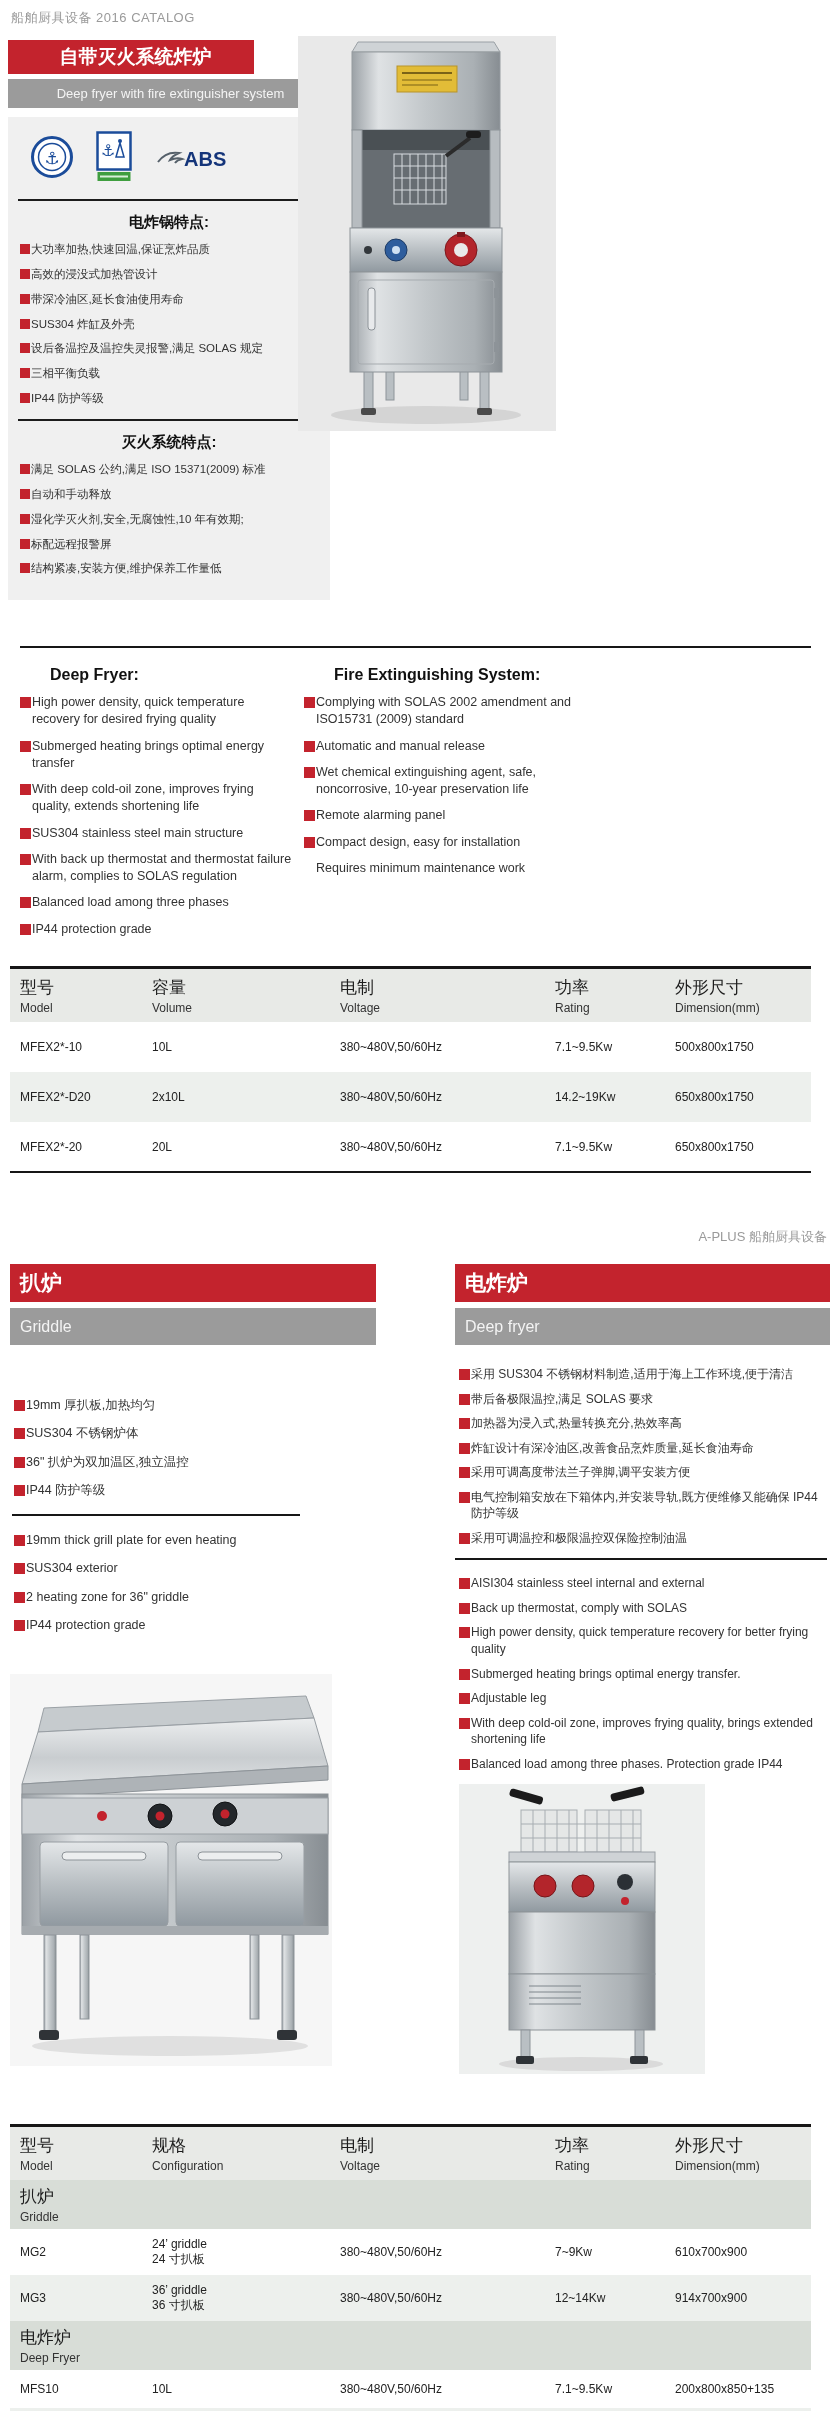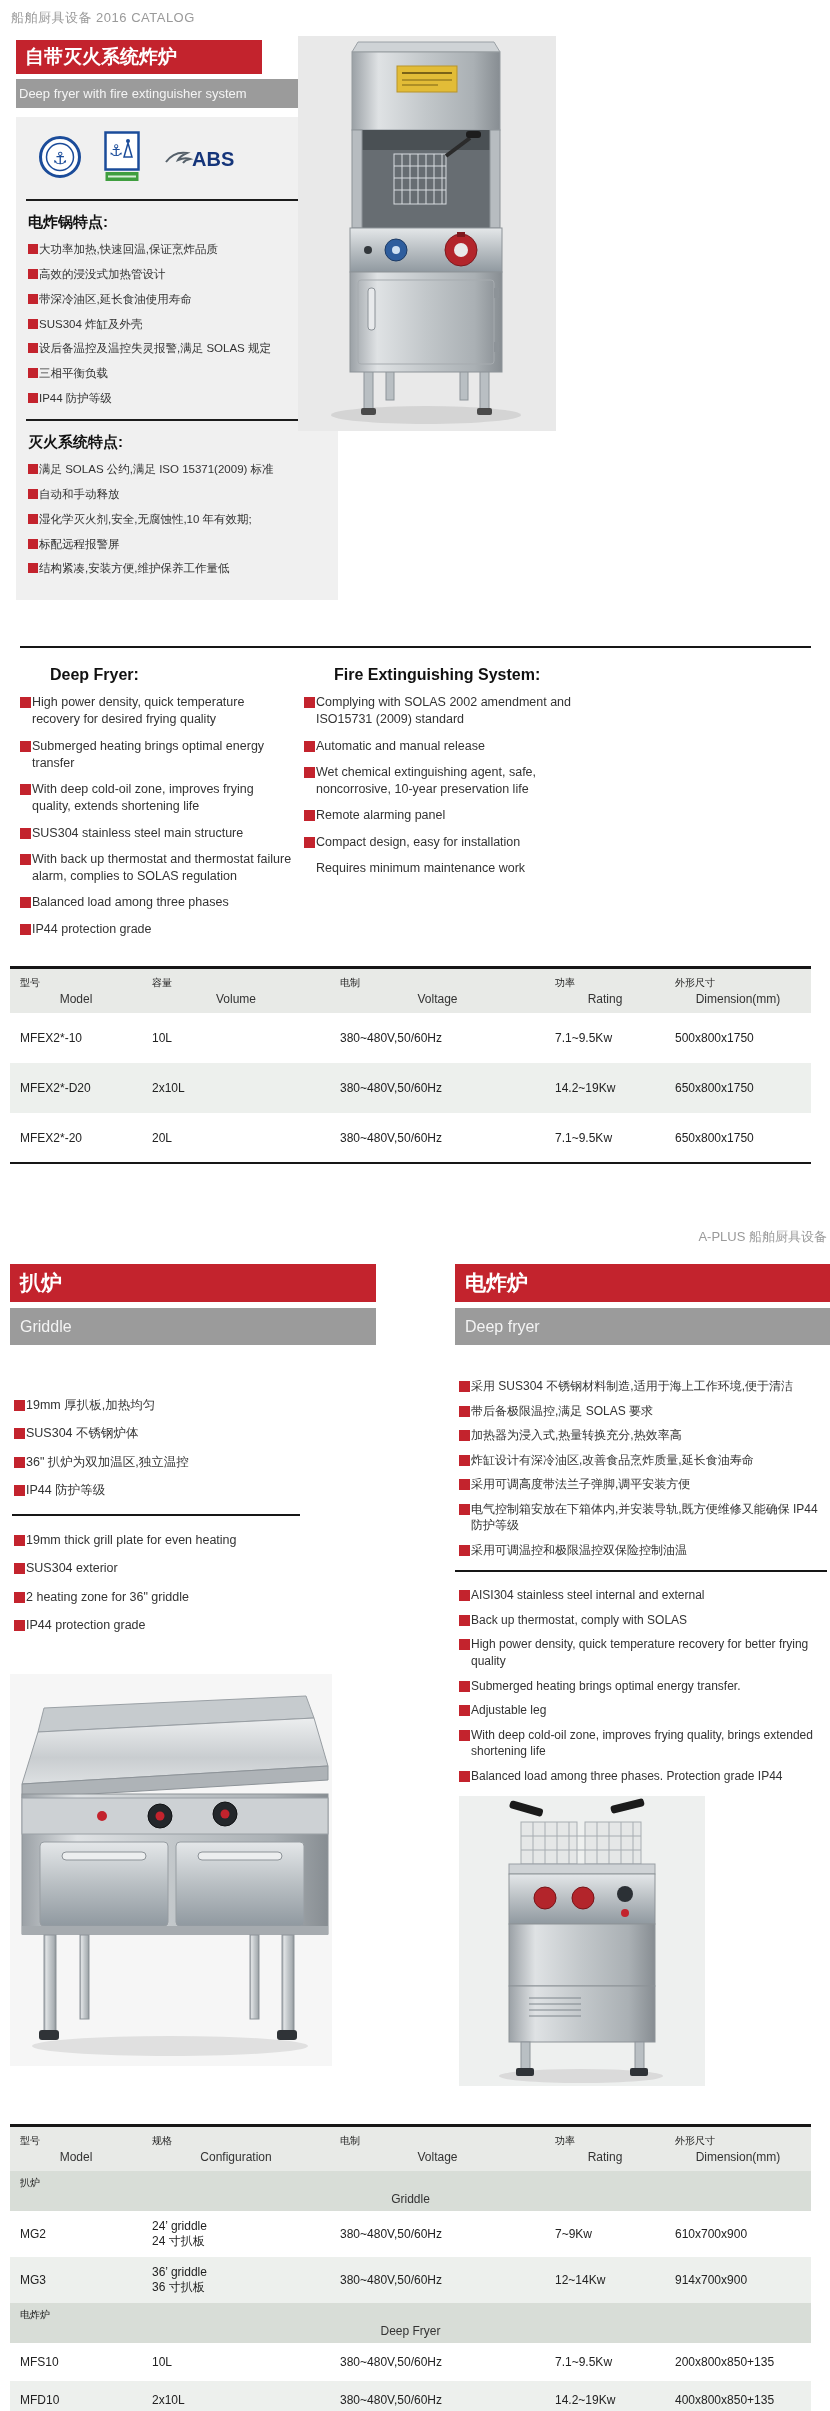--- a/index.html
+++ b/index.html
@@ -9,21 +9,21 @@
     --table-header-bg:#e8eae7;
     --table-alt-bg:#edf0ed;
     --table-section-bg:#d8ddd7;
   }
   html,body{margin:0;padding:0;background:#fff;}
   .page{position:relative;width:830px;height:2411px;background:#fff;overflow:hidden;
         font-family:"Liberation Sans","DejaVu Sans",sans-serif;color:#333;}
   .catalog-header{position:absolute;left:11px;top:9px;font-size:13px;color:#9a9a9a;letter-spacing:.5px;}
 
   
-  .s1-left{position:absolute;left:16px;top:40px;width:322px;}
+  .s1-left{position:absolute;left:8px;top:40px;width:322px;text-align:center;}
   .bar-red{background:var(--accent-red);color:#fff;font-weight:bold;box-sizing:border-box;}
   .s1-left .bar-red{width:246px;height:34px;line-height:34px;padding-left:9px;font-size:19px;}
   .bar-gray{background:var(--bar-gray);color:#f4f4f4;box-sizing:border-box;}
   .s1-left .bar-gray{margin-top:5px;height:29px;line-height:29px;padding-left:3px;font-size:13px;}
   .panel{margin-top:9px;background:var(--panel-bg);padding:8px 0 14px;}
   .logos{display:flex;align-items:center;gap:22px;padding:6px 0 4px 22px;}
   .hr{height:2px;background:#1c1c1c;margin:12px 10px;}
   .feat-head{font-size:15px;font-weight:bold;color:#111;margin:12px 12px 10px;}
   ul.feat{list-style:none;margin:0;padding:0 4px 0 12px;}
   .feat li{display:flex;gap:1px;margin-bottom:9px;font-size:11.5px;line-height:1.38;color:#333;}
@@ -44,39 +44,39 @@
   .en-col .feat .sq{width:11px;height:11px;margin-top:3px;}
 
   
   table.ctable{position:absolute;left:10px;width:801px;border-collapse:collapse;
     border-top:3px solid #161616;border-bottom:2px solid #161616;}
   .ctable.t1{top:966px;}
   .ctable.t2{top:2124px;}
   .ctable th,.ctable td{text-align:left;vertical-align:middle;font-weight:normal;
     padding:6px 10px;font-size:12px;color:#222;}
   .ctable thead th{background:var(--table-header-bg);padding:7px 10px;}
-  .ctable .cn{font-size:10px;color:#1d1d1d;}
-  .ctable .en{font-size:12px;color:#333;margin-top:2px;text-align:center;}
+  .ctable .cn{font-size:17px;color:#1d1d1d;}
+  .ctable .en{font-size:12px;color:#333;margin-top:2px;}
   .t1 tbody tr{height:50px;}
   tr.alt{background:var(--table-alt-bg);}
   .t2 tr.sec td{background:var(--table-section-bg);padding:5px 10px;}
   .t2 tbody tr{height:38px;}
   .t2 tbody tr.tall{height:46px;}
 
   
   .aplus{position:absolute;top:1228px;left:16px;width:811px;text-align:right;font-size:13px;color:#9a9a9a;}
   .s2-col{position:absolute;top:1264px;}
   .s2-col.left{left:10px;width:366px;}
   .s2-col.right{left:455px;width:376px;}
   .s2-col .bar-red{height:38px;line-height:38px;padding-left:10px;font-size:21px;}
   .s2-col .bar-gray{margin-top:6px;height:37px;line-height:37px;padding-left:10px;font-size:16px;}
   .s2-col ul.feat{padding:0 0 0 4px;}
   .s2-col.left .cnfeat{margin-top:52px;}
   .s2-col.left .feat li{font-size:12.5px;margin-bottom:11px;}
-  .s2-col.right .cnfeat{margin-top:33px;}
+  .s2-col.right .cnfeat{margin-top:21px;}
   .s2-col.right .feat li{font-size:12px;margin-bottom:8px;}
   .s2-col .feat .sq{width:11px;height:11px;margin-top:3px;}
   .hr2{height:2px;background:#161616;}
   .s2-col.left .hr2{width:288px;margin:15px 0 16px 2px;}
   .s2-col.right .hr2{width:372px;margin:12px 0 15px 0;}
   .photo2{margin-top:40px;width:322px;height:392px;display:block;}
   .photo3{margin-top:12px;margin-left:4px;width:246px;height:290px;display:block;}
 </style>
 </head>
 <body>

